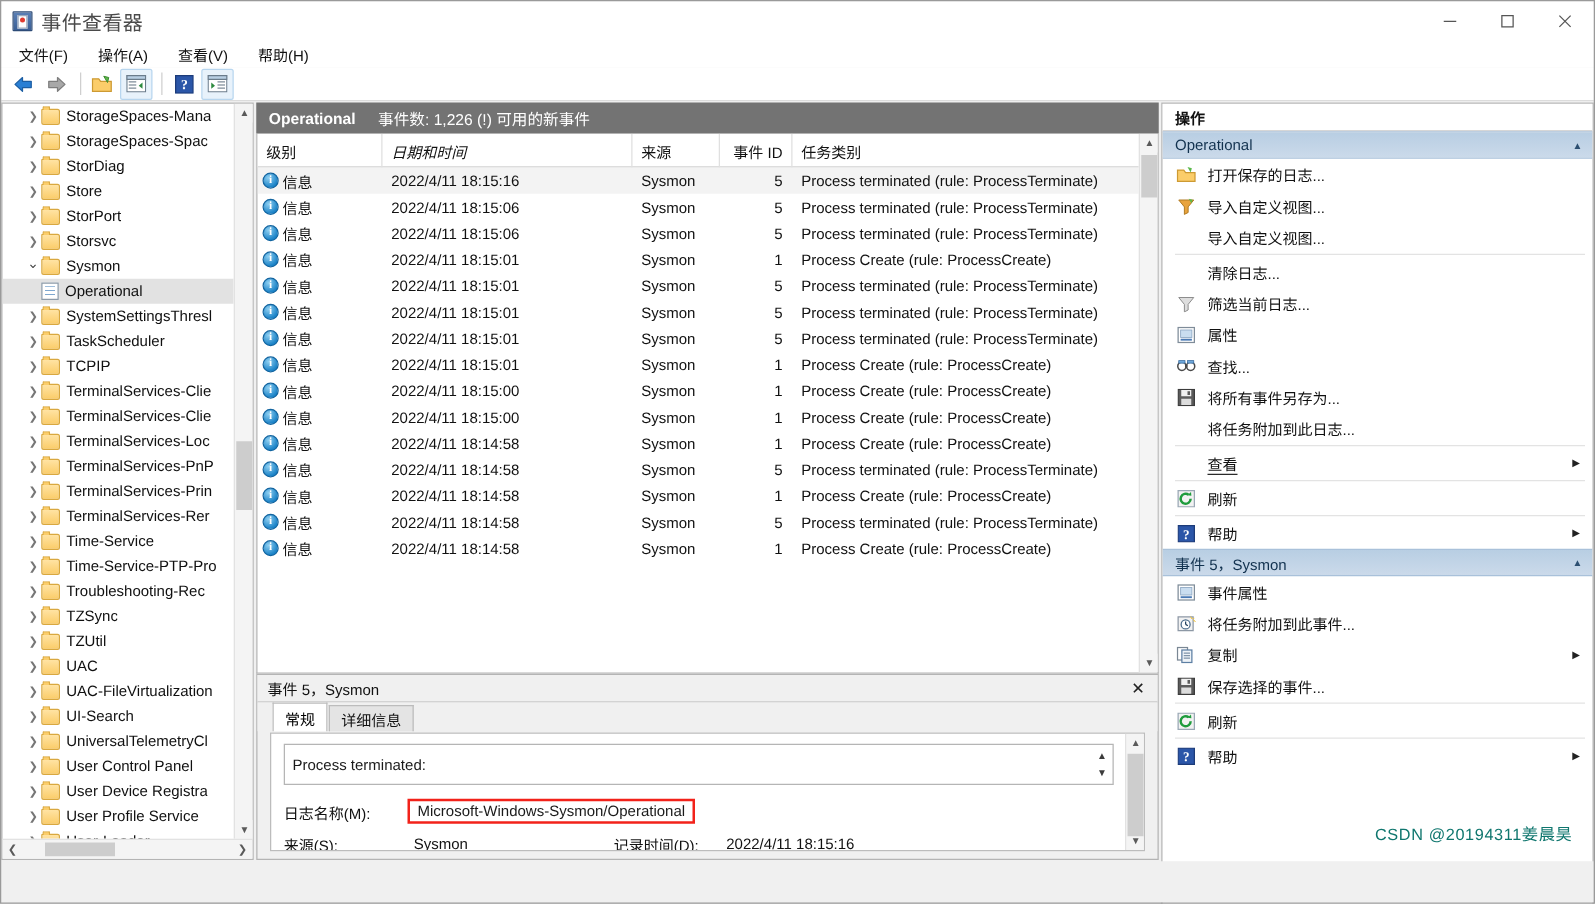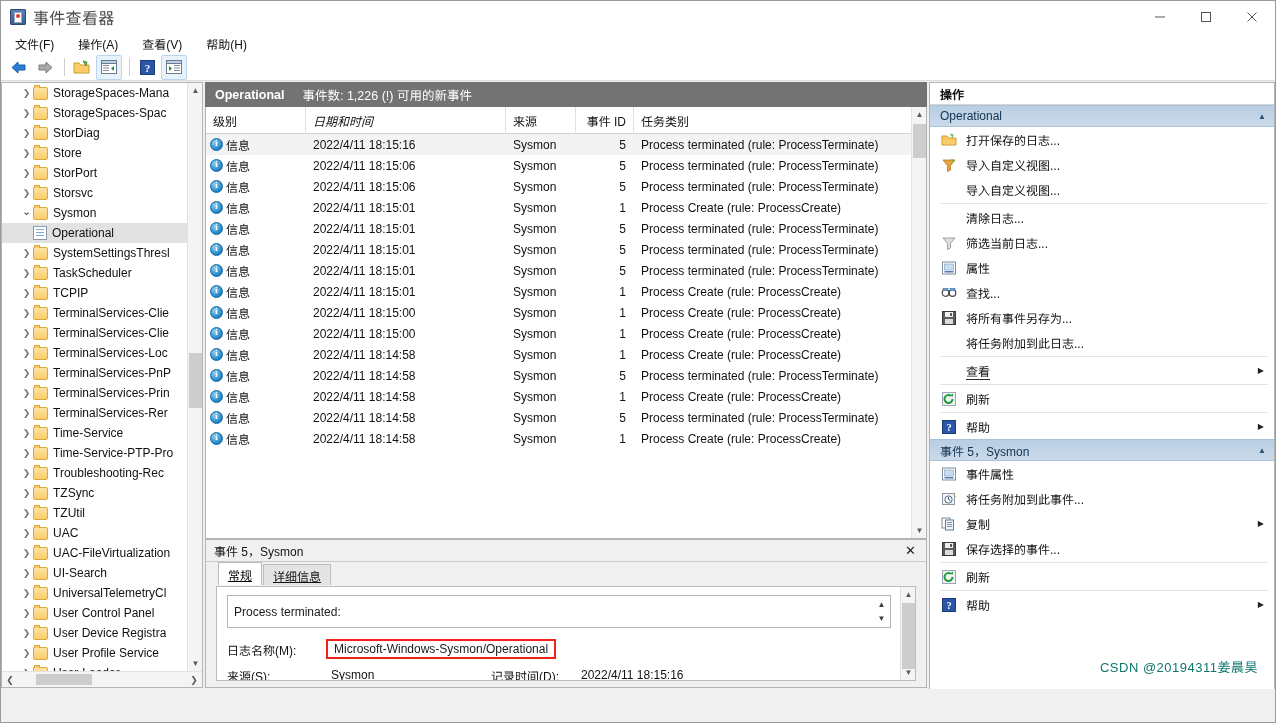--- a/index.html
+++ b/index.html
@@ -165,21 +165,21 @@
   .detail-hd{
     height:22px;display:flex;align-items:center;padding:0 6px 0 8px;
     border-bottom:1px solid #c9c9c9;background:#f0f0f0;box-sizing:border-box;
     font-size:12px;color:#111;
   }
   .detail-hd .x{margin-left:auto;font-size:13px;font-weight:bold;color:#222;cursor:default;padding:0 4px;}
   .tabs{height:23px;display:flex;align-items:flex-end;padding-left:12px;background:#f0f0f0;}
   .tab{
     height:21px;padding:0 9px;display:flex;align-items:center;font-size:12px;
     border:1px solid #bcbcbc;border-bottom:none;background:#e4e4e4;color:#111;
-    margin-right:1px;box-sizing:border-box;text-decoration:underline;
+    margin-right:1px;box-sizing:border-box;
   }
   .tab.active{background:#ffffff;height:23px;color:#000;}
   .detail-body{
     position:absolute;left:10px;right:10px;top:46px;bottom:6px;
     background:#ffffff;border:1px solid #bcbcbc;box-sizing:border-box;overflow:hidden;
   }
   .msgbox{
     margin:8px 24px 8px 10px;height:33px;border:1px solid #b5b5b5;
     background:#ffffff;position:relative;box-sizing:border-box;
     display:flex;align-items:center;padding-left:6px;font-size:12px;

